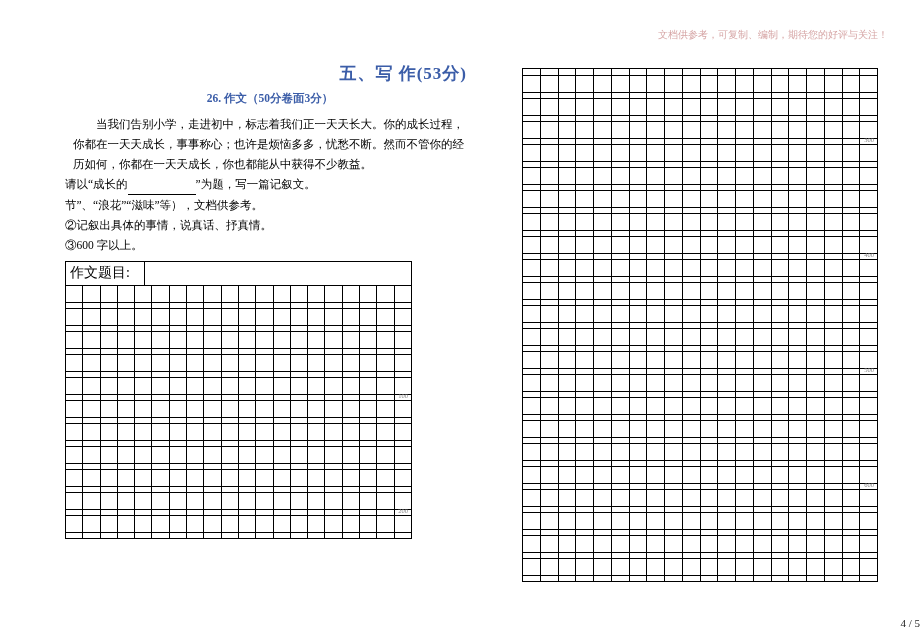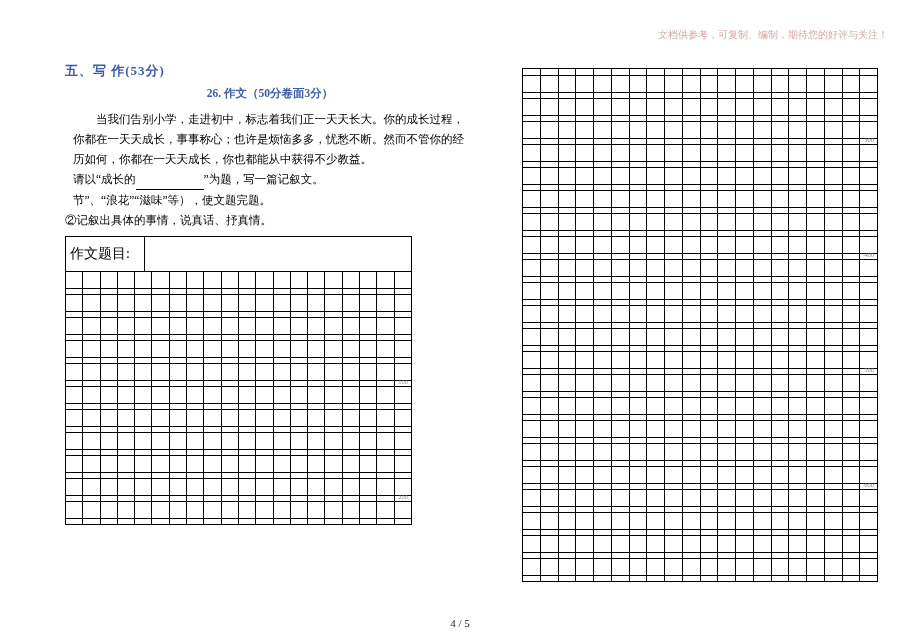--- a/index.html
+++ b/index.html
@@ -36,24 +36,24 @@
     .left-column {
       width: 405px;
     }
     
     .right-column {
       width: 356px;
       padding-top: 6px;
     }
     
     .section-title {
-      text-align: left;
+      text-align: right;
       font-weight: bold;
       color: #3b5da8;
-      font-size: 13px;
+      font-size: 17px;
       margin-bottom: 6px;
       letter-spacing: 1px;
     }
     
     .question-num {
       color: #3b5da8;
       font-weight: bold;
       font-size: 11.5px;
       margin-bottom: 8px;
       margin-left: 8px;
@@ -61,38 +61,37 @@
     }
     
     .instructions p {
       line-height: 1.75;
       text-indent: 2em;
       margin-left: 8px;
     }
     
     .instructions .req-line {
       line-height: 1.75;
-      margin-left: 8px;
     }
     
     .instructions .sub-req {
       line-height: 1.75;
     }
     
     .blank {
       display: inline-block;
       border-bottom: 1px solid #000;
       width: 68px;
       vertical-align: bottom;
     }
     
     .writing-title-row {
       display: flex;
       border: 0.8px solid #000;
-      height: 36px;
+      height: 25px;
       margin-top: 6px;
     }
     
     .writing-title-label {
       width: 78px;
       display: flex;
       align-items: center;
       justify-content: flex-start;
       padding-left: 4px;
       font-size: 14px;
@@ -154,42 +153,43 @@
       right: 4px;
       font-size: 6.5px;
       color: #888;
       transform: translateY(-9px);
     }
     
     .footer {
       position: absolute;
       bottom: 9px;
       width: 100%;
-      text-align: center;
+      text-align: right;
       font-size: 11px;
       color: #222;
     }
   </style>
 </head>
 <body>
 
 <div class="watermark">文档供参考，可复制、编制，期待您的好评与关注！</div>
 
 <div class="content">
   <div class="left-column">
     <div class="section-title">五、写  作(53分)</div>
     <div class="question-num">26. 作文（50分卷面3分）</div>
 
     <div class="instructions">
       <p>当我们告别小学，走进初中，标志着我们正一天天长大。你的成长过程，你都在一天天成长，事事称心；也许是烦恼多多，忧愁不断。然而不管你的经历如何，你都在一天天成长，你也都能从中获得不少教益。</p>
       <div class="req-line">
         <span>请以“成长的</span><span class="blank"></span><span>”为题，写一篇记叙文。</span>
       </div>
-      <div class="req-line">节”、“浪花”“滋味”等），使文题完题。</div>
+      <div class="req-line">节”、“浪花”“滋味”等），文档供参考。</div>
       <div class="sub-req">②记叙出具体的事情，说真话、抒真情。</div>
+      <div class="sub-req">③600 字以上。</div>
     </div>
 
     <div class="writing-title-row" style="width:347px;">
       <div class="writing-title-label">作文题目:</div>
       <div class="writing-title-span"></div>
     </div>
 
     <div class="grid-container left" id="left-grid">
     <div class="grid-row">
           <div class="grid-cell"></div>

